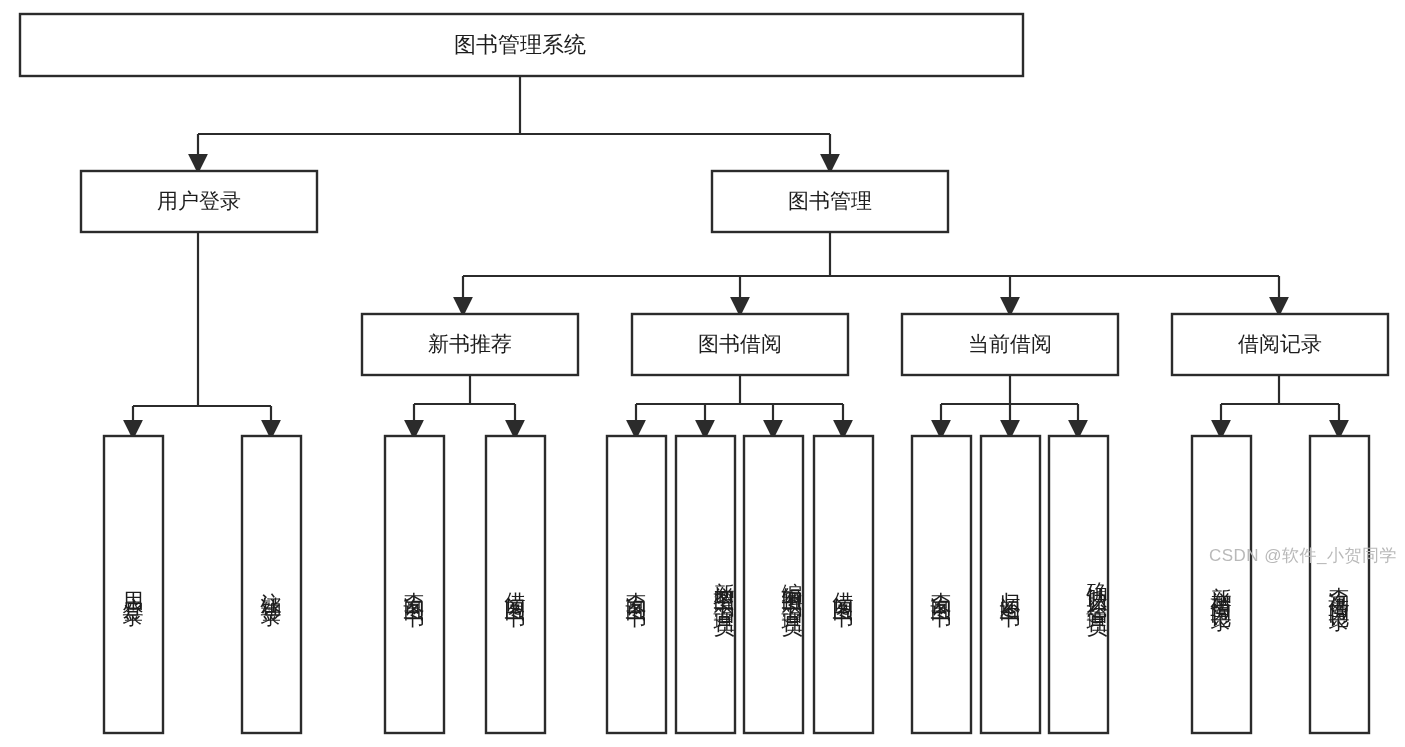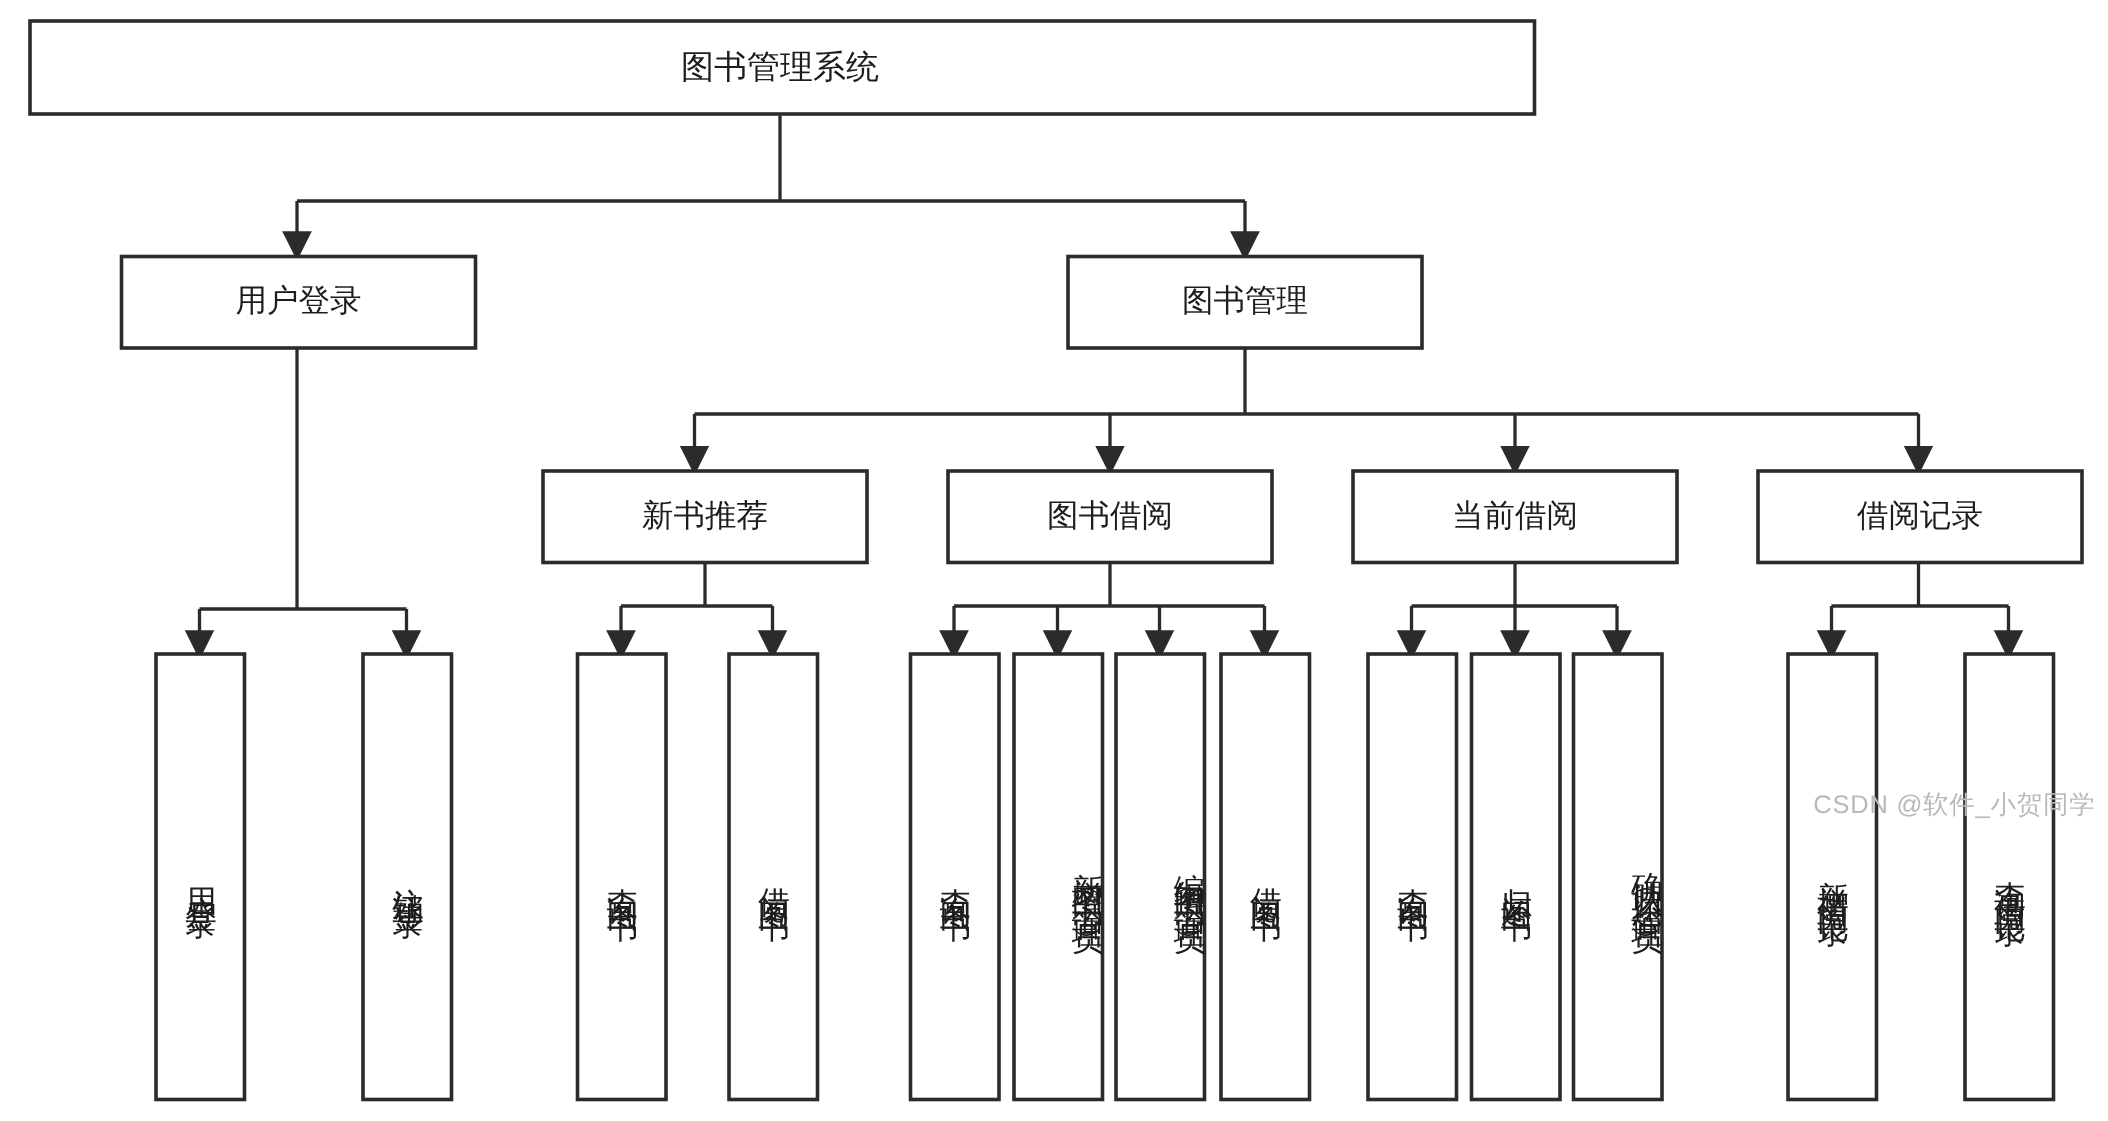--- a/index.html
+++ b/index.html
@@ -66,21 +66,21 @@
     line-height: 1.0;
     color: #1d1d1d;
     letter-spacing: 5px;
     white-space: nowrap;
     text-align: center;
     pointer-events: none;
   }
   .watermark {
     position: absolute;
     right: 8px;
-    bottom: 19px;
+    bottom: 0;
     font-family: "Liberation Sans", "DejaVu Sans", sans-serif;
     font-size: 17px;
     color: #b9b9b9;
     letter-spacing: 0.5px;
     white-space: nowrap;
   }
 </style>
 </head>
 <body>
 

